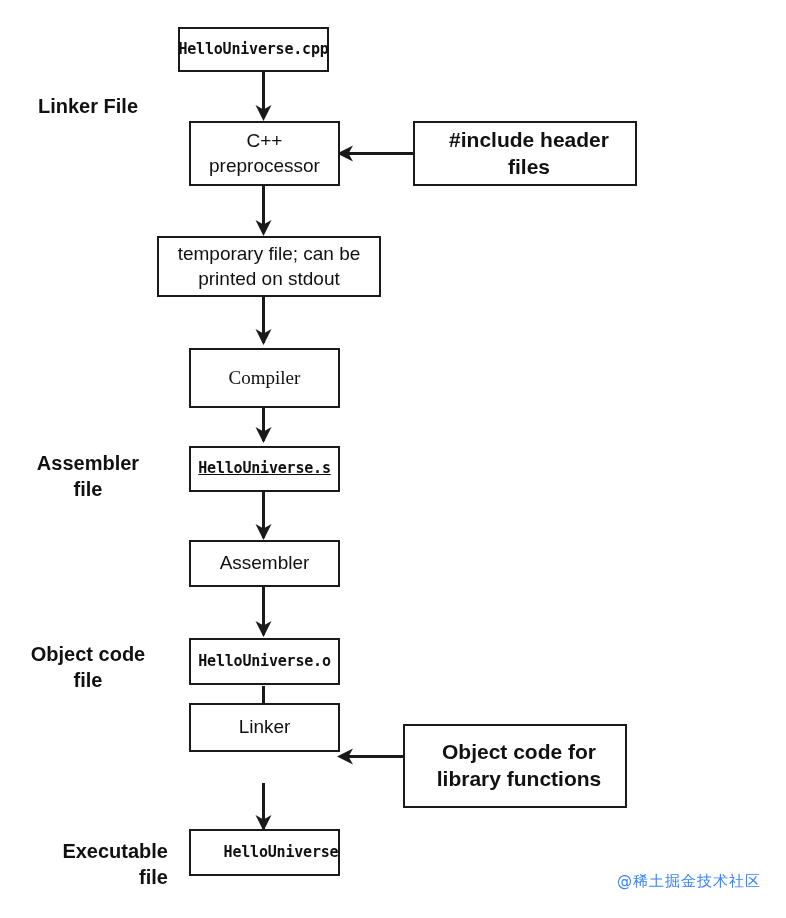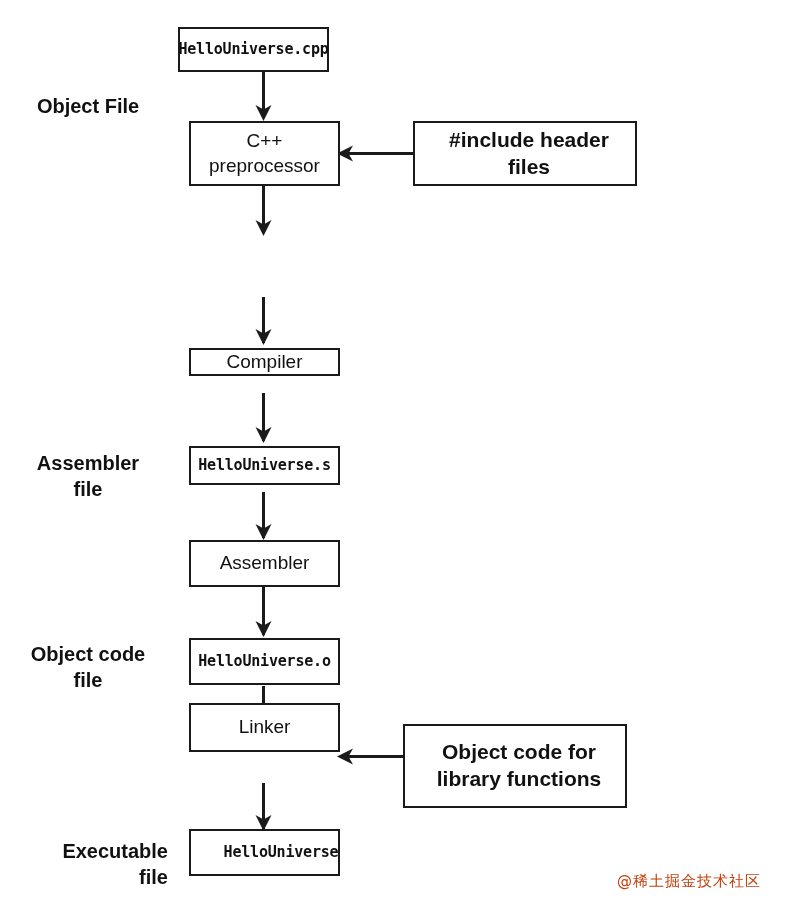--- a/index.html
+++ b/index.html
@@ -78,31 +78,31 @@
     position: absolute;
     line-height: 0;
   }
   .arrow-down svg, .arrow-left svg { display: block; }
 
   
   .watermark {
     position: absolute;
     font-family: "DejaVu Sans", sans-serif;
     font-size: 15px;
-    color: #c2410c;
+    color: #3b82f6;
     letter-spacing: 1px;
     white-space: nowrap;
   }
 </style>
 </head>
 <body>
 
 <div id="canvas">
 
-  <div class="stage-label" style="left:8px; top:93px; width:160px;">Object File</div>
+  <div class="stage-label" style="left:8px; top:93px; width:160px;">Linker File</div>
 
   <div class="stage-label" style="left:8px; top:450px; width:160px;">Assembler
 file</div>
 
   <div class="stage-label" style="left:8px; top:641px; width:160px;">Object code
 file</div>
 
   <div class="stage-label" style="left:8px; top:838px; width:160px;text-align:right;">Executable
 file</div>
 
@@ -177,24 +177,26 @@
   </div>
 
   <div class="node mono" style="left:178px; top:27px; width:151px; height:45px;">HelloUniverse.cpp</div>
 
   <div class="node plain" style="left:189px; top:121px; width:151px; height:65px; white-space:pre-line;">C++
 preprocessor</div>
 
   <div class="node strong" style="left:413px; top:121px; width:224px; height:65px; white-space:pre-line;">#include header
 files</div>
 
-
-  <div class="node plain" style="left:189px; top:348px; width:151px; height:28px;">Compiler</div>
-
-  <div class="node mono" style="left:189px; top:446px; width:151px; height:39px;">HelloUniverse.s</div>
+  <div class="node plain" style="left:157px; top:236px; width:224px; height:61px; white-space:pre-line;">temporary file; can be
+printed on stdout</div>
+
+  <div class="node plain" style="left:189px; top:348px; width:151px; height:60px;font-family:Liberation Serif, serif;">Compiler</div>
+
+  <div class="node mono" style="left:189px; top:446px; width:151px; height:46px;text-decoration:underline;">HelloUniverse.s</div>
 
   <div class="node plain" style="left:189px; top:540px; width:151px; height:47px;">Assembler</div>
 
   <div class="node mono" style="left:189px; top:638px; width:151px; height:47px;">HelloUniverse.o</div>
 
   <div class="node plain" style="left:189px; top:703px; width:151px; height:49px;">Linker</div>
 
   <div class="node strong" style="left:403px; top:724px; width:224px; height:84px; white-space:pre-line;">Object code for
 library functions</div>
 

